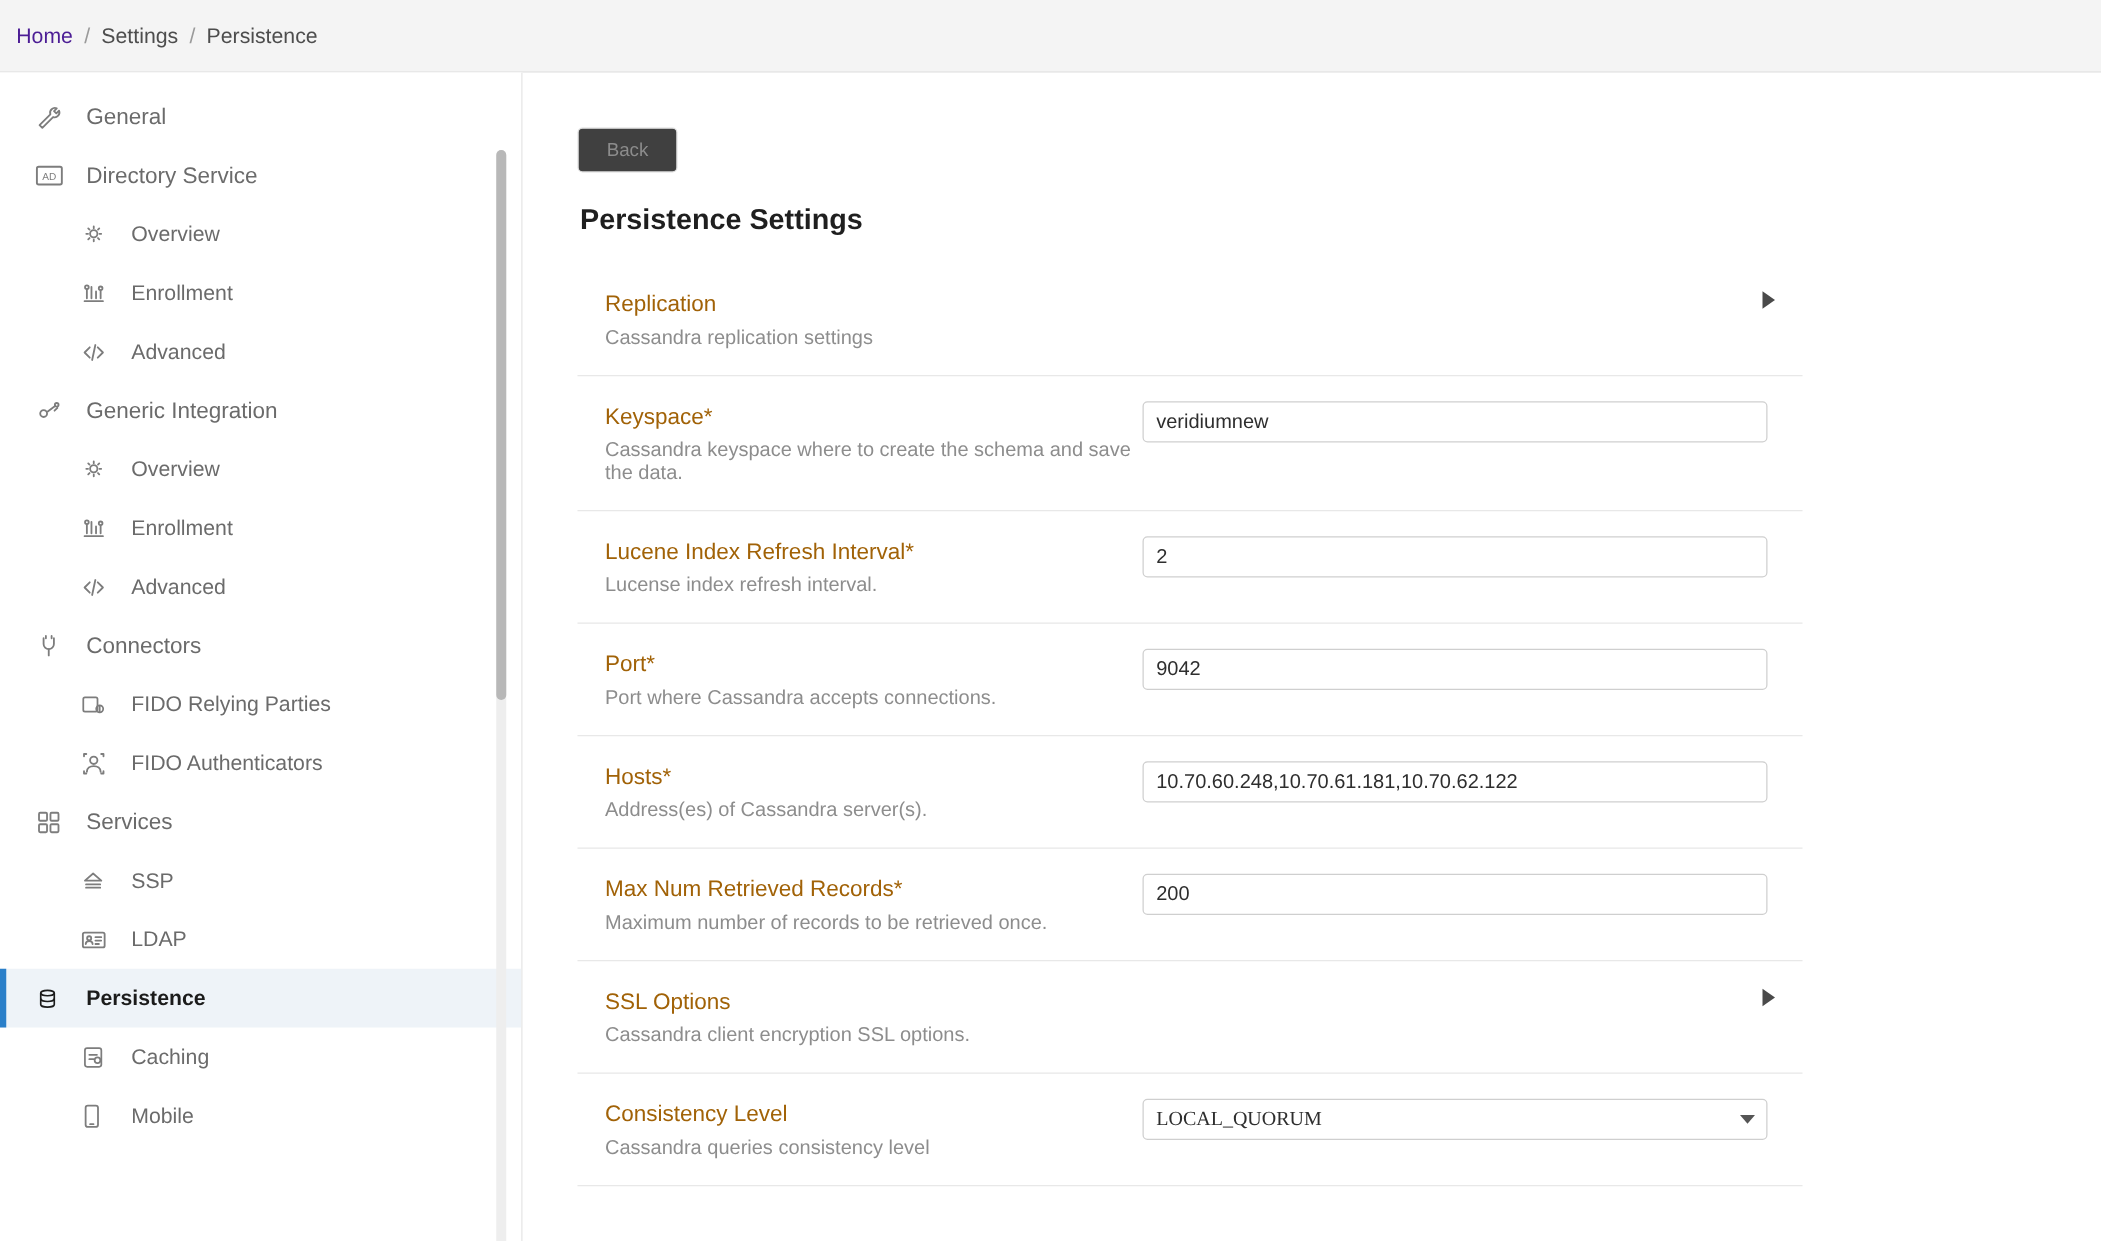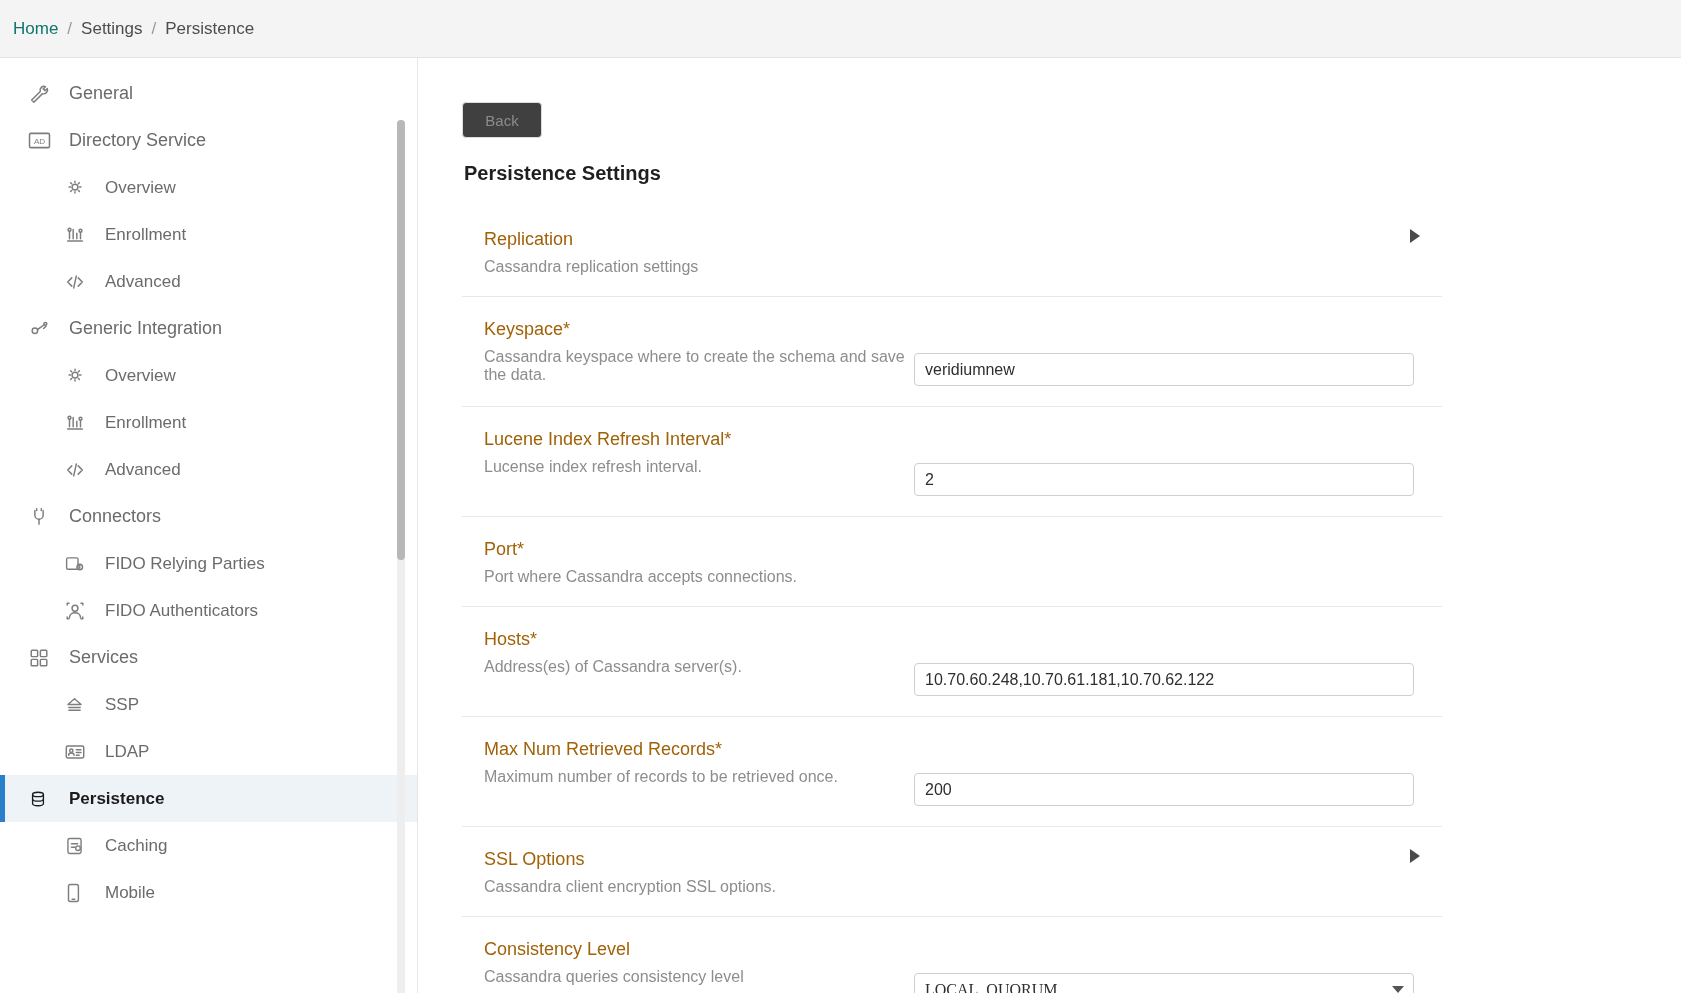--- a/index.html
+++ b/index.html
@@ -18,21 +18,21 @@
   .breadcrumb-bar {
     height: 58px;
     background: #f4f4f4;
     border-bottom: 1px solid #e3e3e3;
     display: flex;
     align-items: center;
     padding-left: 13px;
     font-size: 17px;
   }
   .breadcrumb-bar .crumb-link {
-    color: #0f766e;
+    color: #4c1d95;
     cursor: pointer;
     text-decoration: none;
   }
   .breadcrumb-bar .crumb-text { color: #4d4d4d; }
   .breadcrumb-bar .crumb-sep {
     color: #9a9a9a;
     margin: 0 9px;
   }
 
   
@@ -115,21 +115,21 @@
     height: 36px;
     border: 1px solid #dcdcdc;
     border-radius: 4px;
     background: #404040;
     color: #8c8c8c;
     font-size: 15px;
     cursor: pointer;
     font-family: "Liberation Sans", sans-serif;
   }
   .page-title {
-    font-size: 20px;
+    font-size: 23px;
     font-weight: bold;
     color: #1f1f1f;
     margin: 24px 0 0 2px;
   }
 
   .settings-list {
     margin-top: 22px;
     width: 980px;
   }
   .row {
@@ -148,21 +148,20 @@
   .row-desc {
     font-size: 16px;
     color: #8d8d8d;
   }
   .row-control {
     flex: 1;
     display: flex;
     align-items: flex-start;
     justify-content: flex-start;
     padding-top: 0px;
-    margin-top: 36px;
   }
   .text-input {
     width: 500px;
     height: 33px;
     border: 1px solid #cfcfcf;
     border-radius: 4px;
     padding: 0 10px;
     font-size: 16px;
     color: #2e2e2e;
     font-family: "Liberation Sans", sans-serif;
@@ -428,20 +427,23 @@
           </div>
           <div class="row-control">
             <input type="text" class="text-input" value="2" placeholder="" style="">
           </div>
         </div>
         <div class="row">
           <div class="row-labels">
             <div class="row-title">Port*</div>
             <div class="row-desc">Port where Cassandra accepts connections.</div>
           </div>
+          <div class="row-control">
+            <input type="text" class="text-input" value="9042" placeholder="" style="">
+          </div>
         </div>
         <div class="row">
           <div class="row-labels">
             <div class="row-title">Hosts*</div>
             <div class="row-desc">Address(es) of Cassandra server(s).</div>
           </div>
           <div class="row-control">
             <input type="text" class="text-input" value="10.70.60.248,10.70.61.181,10.70.62.122" placeholder="" style="">
           </div>
         </div>

